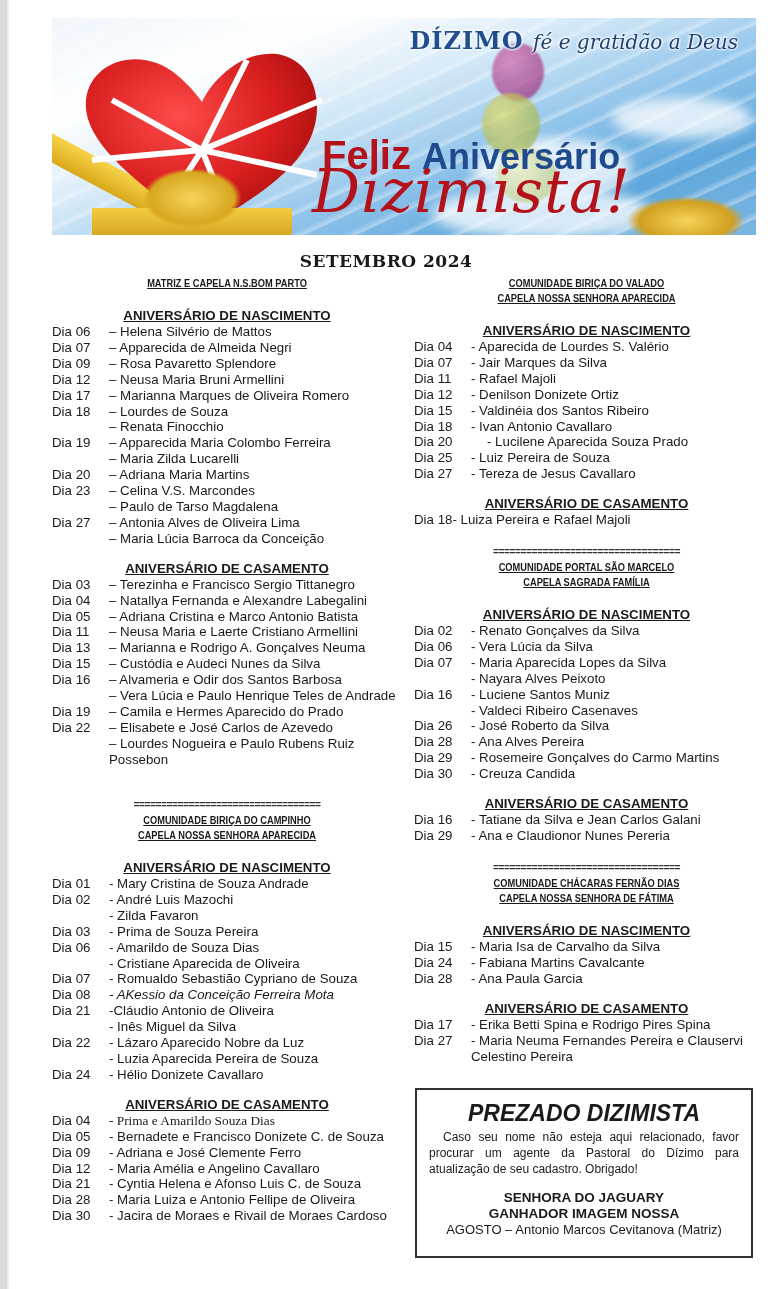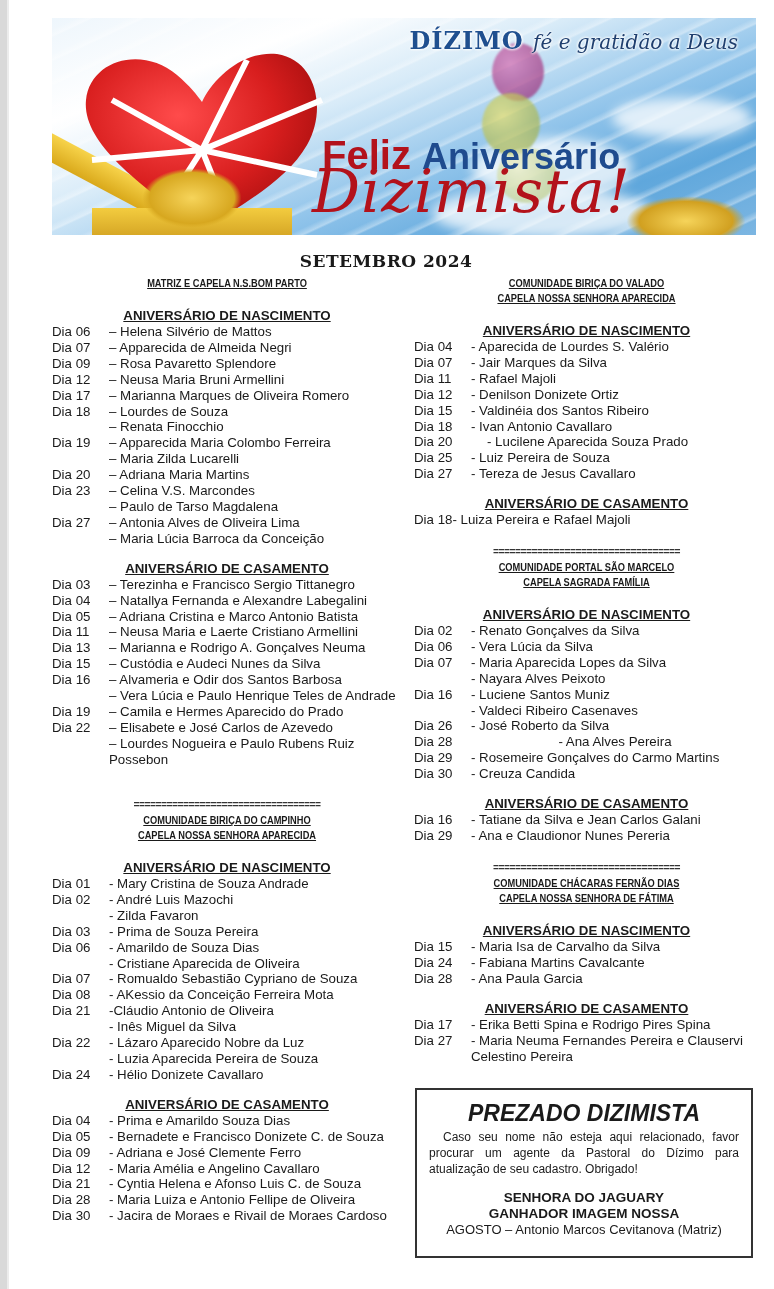--- a/index.html
+++ b/index.html
@@ -249,21 +249,21 @@
       <div class="row cont">
         <span class="day"></span>
         <span class="name" style="padding-left: 0px; text-indent: 0px;">- Cristiane Aparecida de Oliveira</span>
       </div>
       <div class="row">
         <span class="day">Dia 07</span>
         <span class="name" style="padding-left: 0px; text-indent: 0px;">- Romualdo Sebastião Cypriano de Souza</span>
       </div>
       <div class="row">
         <span class="day">Dia 08</span>
-        <span class="name" style="padding-left: 0px; text-indent: 0px;">- AKessio da Conceição Ferreira Mota</span>
+        <span class="name" style="padding-left: 0px; text-indent: 0px; font-style: italic;">- AKessio da Conceição Ferreira Mota</span>
       </div>
       <div class="row">
         <span class="day">Dia 21</span>
         <span class="name" style="padding-left: 0px; text-indent: 0px;">-Cláudio Antonio de Oliveira</span>
       </div>
       <div class="row cont">
         <span class="day"></span>
         <span class="name" style="padding-left: 0px; text-indent: 0px;">- Inês Miguel da Silva</span>
       </div>
       <div class="row">
@@ -277,21 +277,21 @@
       <div class="row">
         <span class="day">Dia 24</span>
         <span class="name" style="padding-left: 0px; text-indent: 0px;">- Hélio Donizete Cavallaro</span>
       </div>
     </div>
   <div style="height:14px;"></div>
   <div class="sec-title">ANIVERSÁRIO DE CASAMENTO</div>
   <div>
       <div class="row">
         <span class="day">Dia 04</span>
-        <span class="name" style="padding-left: 0px; text-indent: 0px;">- Prima e Amarildo Souza Dias</span>
+        <span class="name" style="padding-left: 0px; text-indent: 0px; font-family: Liberation Serif, serif;">- Prima e Amarildo Souza Dias</span>
       </div>
       <div class="row">
         <span class="day">Dia 05</span>
         <span class="name" style="padding-left: 0px; text-indent: 0px;">- Bernadete e Francisco Donizete C. de Souza</span>
       </div>
       <div class="row">
         <span class="day">Dia 09</span>
         <span class="name" style="padding-left: 0px; text-indent: 0px;">- Adriana e José Clemente Ferro</span>
       </div>
       <div class="row">
@@ -391,21 +391,21 @@
       <div class="row cont">
         <span class="day"></span>
         <span class="name" style="padding-left: 0px; text-indent: 0px;">- Valdeci  Ribeiro Casenaves</span>
       </div>
       <div class="row">
         <span class="day">Dia 26</span>
         <span class="name" style="padding-left: 0px; text-indent: 0px;">- José Roberto da Silva</span>
       </div>
       <div class="row">
         <span class="day">Dia 28</span>
-        <span class="name" style="padding-left: 0px; text-indent: 0px; text-align: center;">- Ana Alves Pereira</span>
+        <span class="name" style="padding-left: 0px; text-indent: 0px;">- Ana Alves Pereira</span>
       </div>
       <div class="row">
         <span class="day">Dia 29</span>
         <span class="name" style="padding-left: 0px; text-indent: 0px;">- Rosemeire Gonçalves do Carmo Martins</span>
       </div>
       <div class="row">
         <span class="day">Dia 30</span>
         <span class="name" style="padding-left: 0px; text-indent: 0px;">- Creuza Candida</span>
       </div>
     </div>

